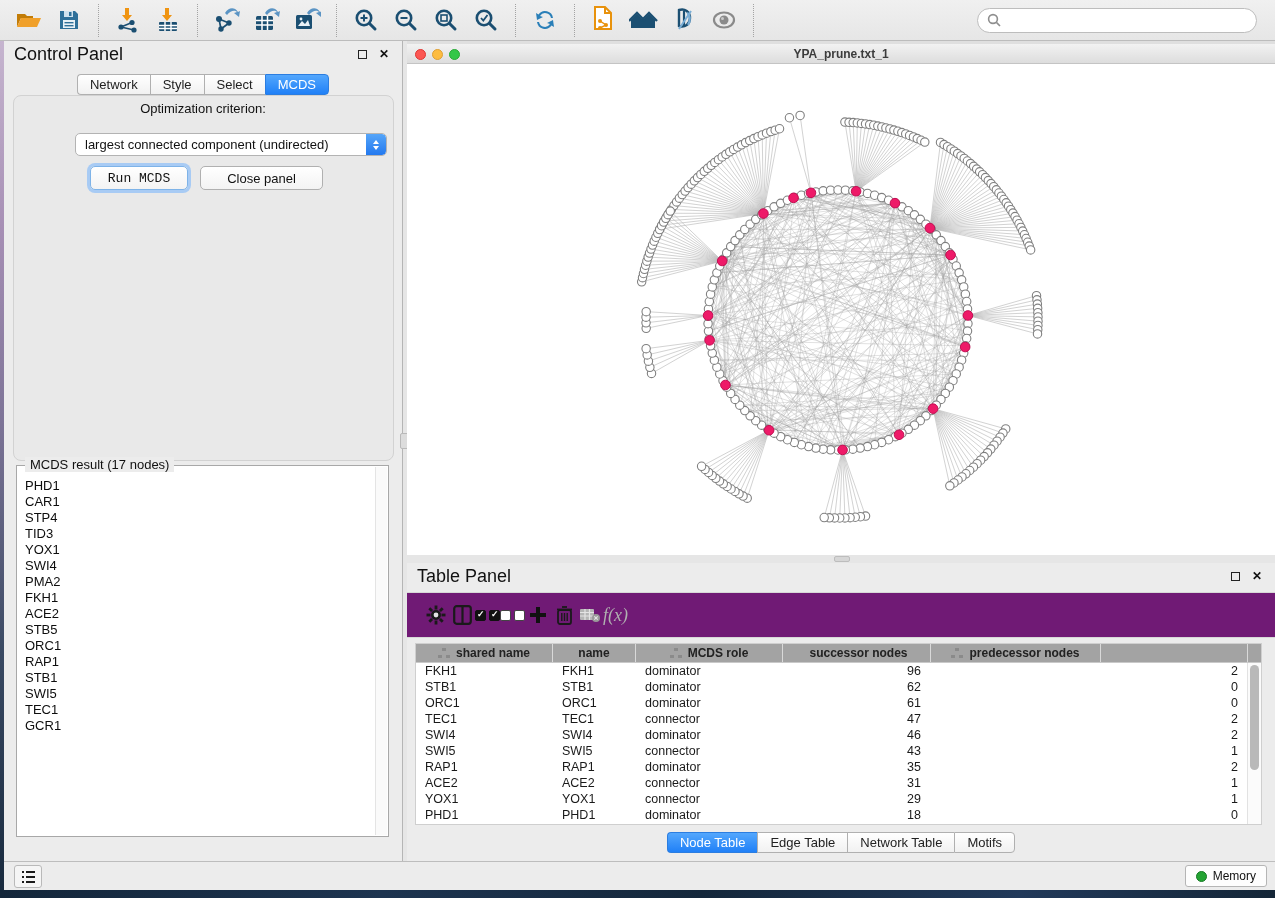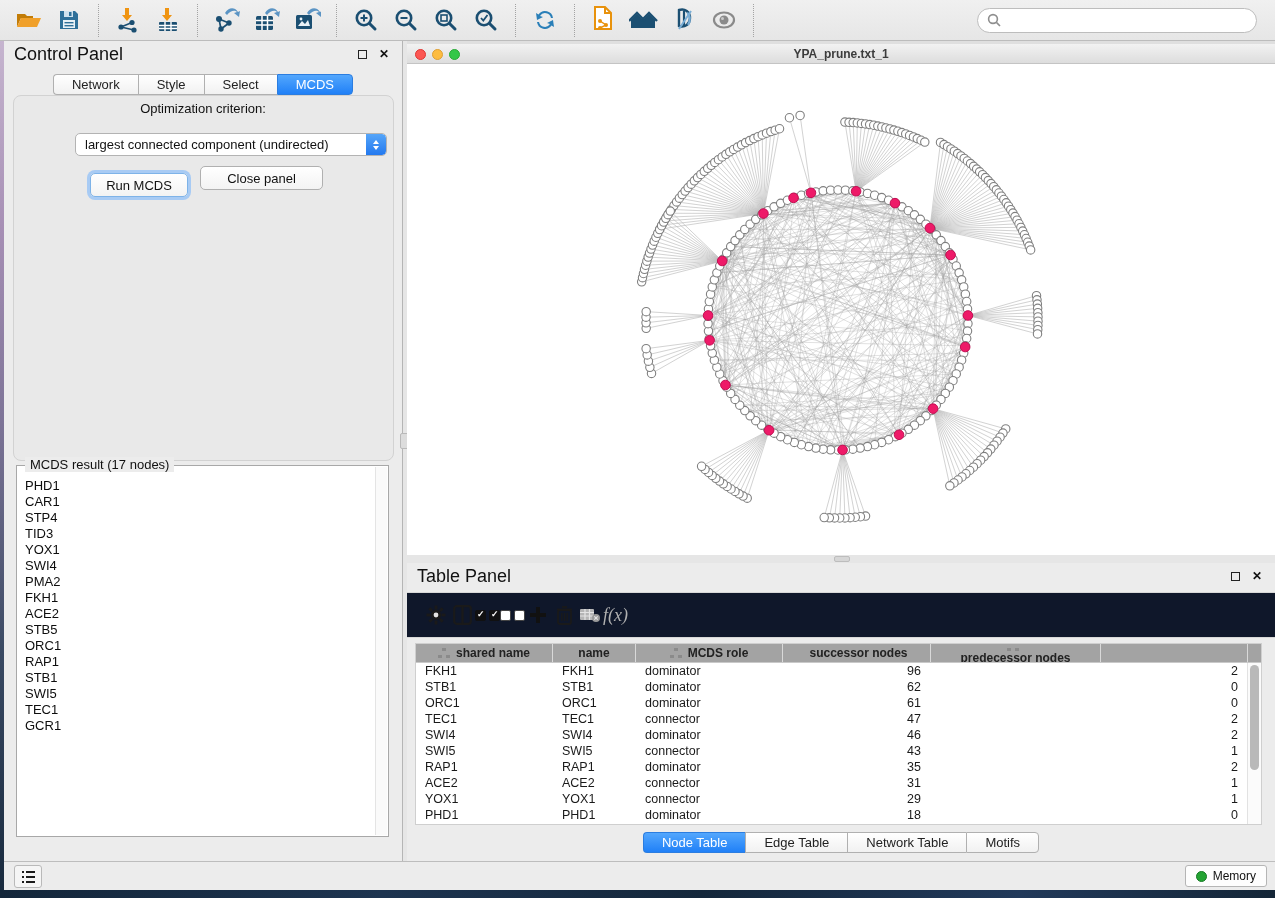--- a/index.html
+++ b/index.html
@@ -33,39 +33,39 @@
     background:#ececec; border-right:1px solid #b5b5b5; }
   .panel-head { height:26px; display:flex; align-items:center; padding:0 10px; }
   .panel-title { font-size:18px; color:#111; }
   .panel-head .spacer { flex:1; }
   .wbtn { width:16px; height:16px; margin-left:6px; display:flex; align-items:center; justify-content:center; }
   .float-glyph { width:9px; height:9px; border:1.6px solid #222; display:block; }
   .close-glyph { font-size:12px; font-weight:bold; color:#111; line-height:1; }
 
   .seg { display:inline-flex; height:21px; }
   .seg .seg-btn { font:13px "Liberation Sans",sans-serif; color:#222; background:linear-gradient(#ffffff,#f1f1f1);
-    border:1px solid #b0b0b0; border-right:none; padding:0 18px; display:flex; align-items:center; cursor:default; }
+    border:1px solid #b0b0b0; border-right:none; padding:0 12px; display:flex; align-items:center; cursor:default; }
   .seg .seg-btn:first-child { border-radius:4px 0 0 4px; }
   .seg .seg-btn:last-child { border-right:1px solid #b0b0b0; border-radius:0 4px 4px 0; }
   .seg .seg-btn.sel { background:linear-gradient(#53a7fd,#2080f7); color:#fff; border-color:#2b7de0; }
 
   #cp-tabs-row { position:absolute; left:0; top:33px; width:100%; text-align:center; }
   #cp-sub { position:absolute; left:9px; top:54px; width:381px; height:366px;
     background:#e9e9e9; border:1px solid #d2d2d2; border-radius:8px; }
   #opt-label { position:absolute; left:0; top:60px; width:100%; text-align:center; font-size:13px; color:#111; }
   #criterion { position:absolute; left:35px; top:92px; width:312px; height:23px; background:#fff;
     border:1px solid #b3b3b3; border-radius:5px; display:flex; align-items:center; overflow:hidden;margin-left:36px; }
   #criterion .val { flex:1; padding:0 9px; font-size:13px; color:#111; white-space:nowrap; }
   #criterion .ctl { width:20px; height:100%; background:linear-gradient(#55a5f9,#2379ef); border-radius:0 4px 4px 0;
     display:flex; flex-direction:column; align-items:center; justify-content:center; gap:2px; }
   .tri-up { width:0; height:0; border-left:3.5px solid transparent; border-right:3.5px solid transparent; border-bottom:4px solid #fff; }
   .tri-dn { width:0; height:0; border-left:3.5px solid transparent; border-right:3.5px solid transparent; border-top:4px solid #fff; }
   .pushbtn { position:absolute; height:24px; background:linear-gradient(#ffffff,#f3f3f3); border:1px solid #b0b0b0;
     border-radius:5px; font:13px "Liberation Sans",sans-serif; color:#111; text-align:center; }
-  #run-btn { left:86px; top:132px; width:98px; border-color:#7eb3e8; box-shadow:0 0 0 3px #a8cbf4; }
+  #run-btn { left:86px; top:125px; width:98px; border-color:#7eb3e8; box-shadow:0 0 0 3px #a8cbf4;font-family:Liberation Mono, monospace; }
   #closepanel-btn { left:196px; top:125px; width:123px; }
 
   #mcds-group { position:absolute; left:12px; top:424px; width:373px; height:372px;
     border:1px solid #a8a8a8; background:#fff; }
   #mcds-title { position:absolute; left:8px; top:-9px; background:#ececec; padding:0 5px; font-size:13px; color:#111; }
   #mcds-list { position:absolute; left:2px; top:12px; right:14px; bottom:2px; overflow:hidden; }
   .mcds-item { font-size:13px; line-height:16px; padding-left:6px; color:#0d0d0d; }
   #mcds-scroll { position:absolute; right:1px; top:1px; width:12px; bottom:1px; background:#fafafa; border-left:1px solid #e4e4e4; }
 
   
@@ -82,21 +82,21 @@
   .tl { position:absolute; top:4.5px; width:11px; height:11px; border-radius:50%; }
   #tl-red { left:8px; background:#fc5753; border:1px solid #df3734; }
   #tl-yellow { left:25px; background:#fdbc40; border:1px solid #de9f34; }
   #tl-green { left:42px; background:#33c748; border:1px solid #27aa35; }
   #net-title { position:absolute; width:100%; text-align:center; top:3px; font-size:12px; font-weight:bold; color:#3c3c3c; }
   #net-canvas { position:absolute; left:0; top:23px; width:868px; height:491px; background:#fff; }
   #netsvg { display:block; }
 
   
   #table-panel { position:absolute; left:407px; top:563px; width:868px; height:298px; background:#ececec; }
-  #tp-toolbar { position:absolute; left:0; top:29px; width:868px; height:46px; background:#0f172a;
+  #tp-toolbar { position:absolute; left:0; top:29px; width:868px; height:46px; background:#701a75;
     border-top:1px solid #d8d8d8; border-bottom:1px solid #d8d8d8; display:flex; align-items:center; padding-left:16px; }
   .tp-ic { display:flex; align-items:center; justify-content:center; width:26px; height:26px; }
   .cbpair { display:flex; gap:3px; }
   .cb { width:11px; height:11px; border:1.6px solid #111; border-radius:2px; position:relative; background:#fff; }
   .cb.checked { background:#111; }
   .cb.checked::after { content:"✓"; position:absolute; left:1px; top:-2px; color:#fff; font-size:9px; font-weight:bold; }
   .cb.empty { border-color:#444; }
   #fx-label { font:italic 18px "Liberation Serif", serif; color:#b0b0b0; }
 
   #tbl { position:absolute; left:8px; top:80px; width:847px; height:182px; background:#fff; border:1px solid #cfcfcf; }
@@ -1242,21 +1242,21 @@
         </div>
         <div class="th" style="width: 147px;">
           <span class="attr-ic"></span>
           <span>MCDS role</span>
         </div>
         <div class="th" style="width: 148px; gap: 24px;">
           <span class="attr-ic"></span>
           <span>successor nodes</span>
           <span class="sort-dn"></span>
         </div>
-        <div class="th" style="width: 170px; flex-direction: column;">
+        <div class="th" style="width: 170px;">
           <span class="attr-ic"></span>
           <span>predecessor nodes</span>
         </div>
         <div class="th" style="width: 147px;">
           <span></span>
         </div>
       </div>
     <div id="tbl-body">
         <div class="trow">
           <div class="td l" style="width: 137px;">FKH1</div>

